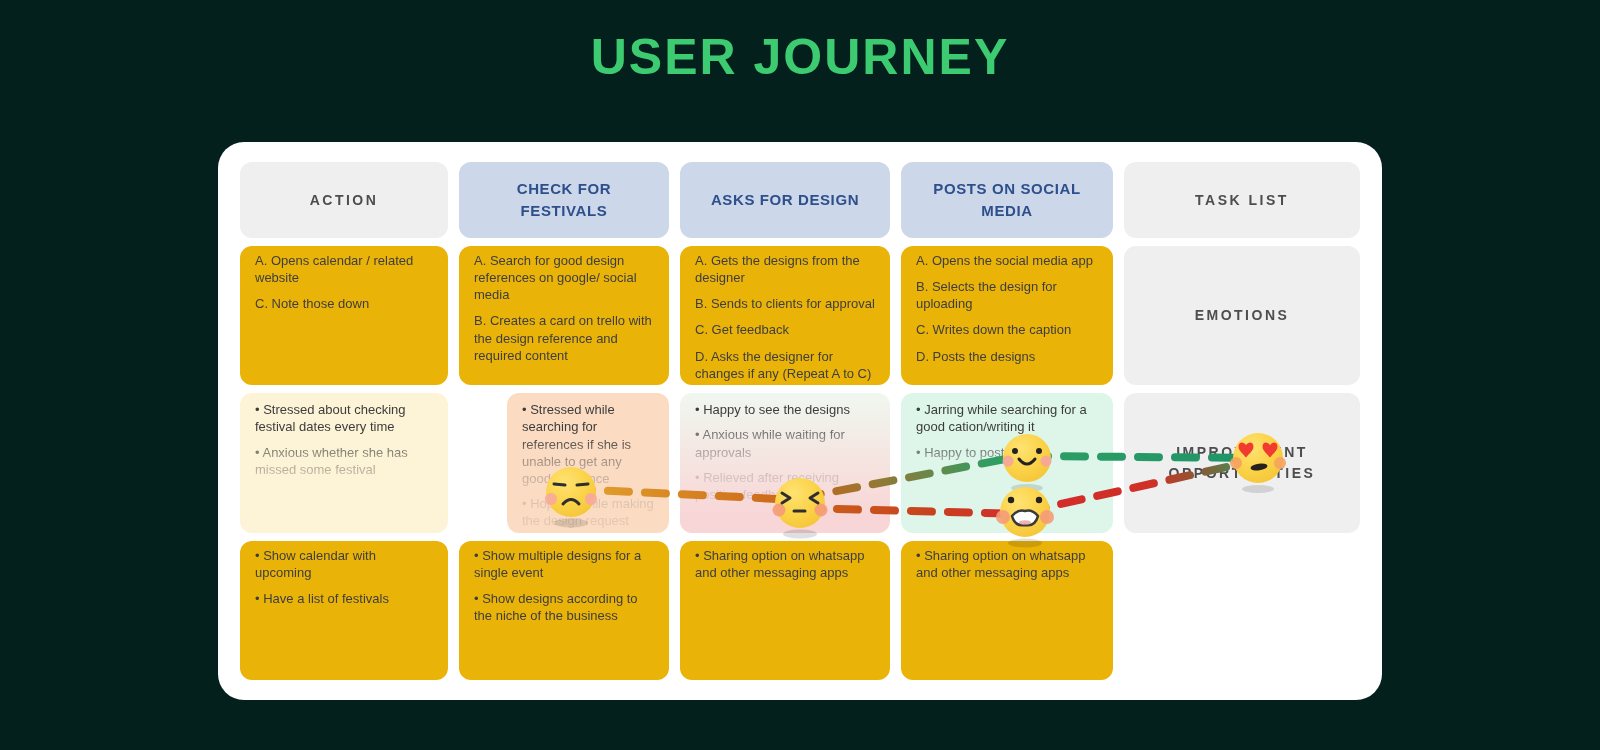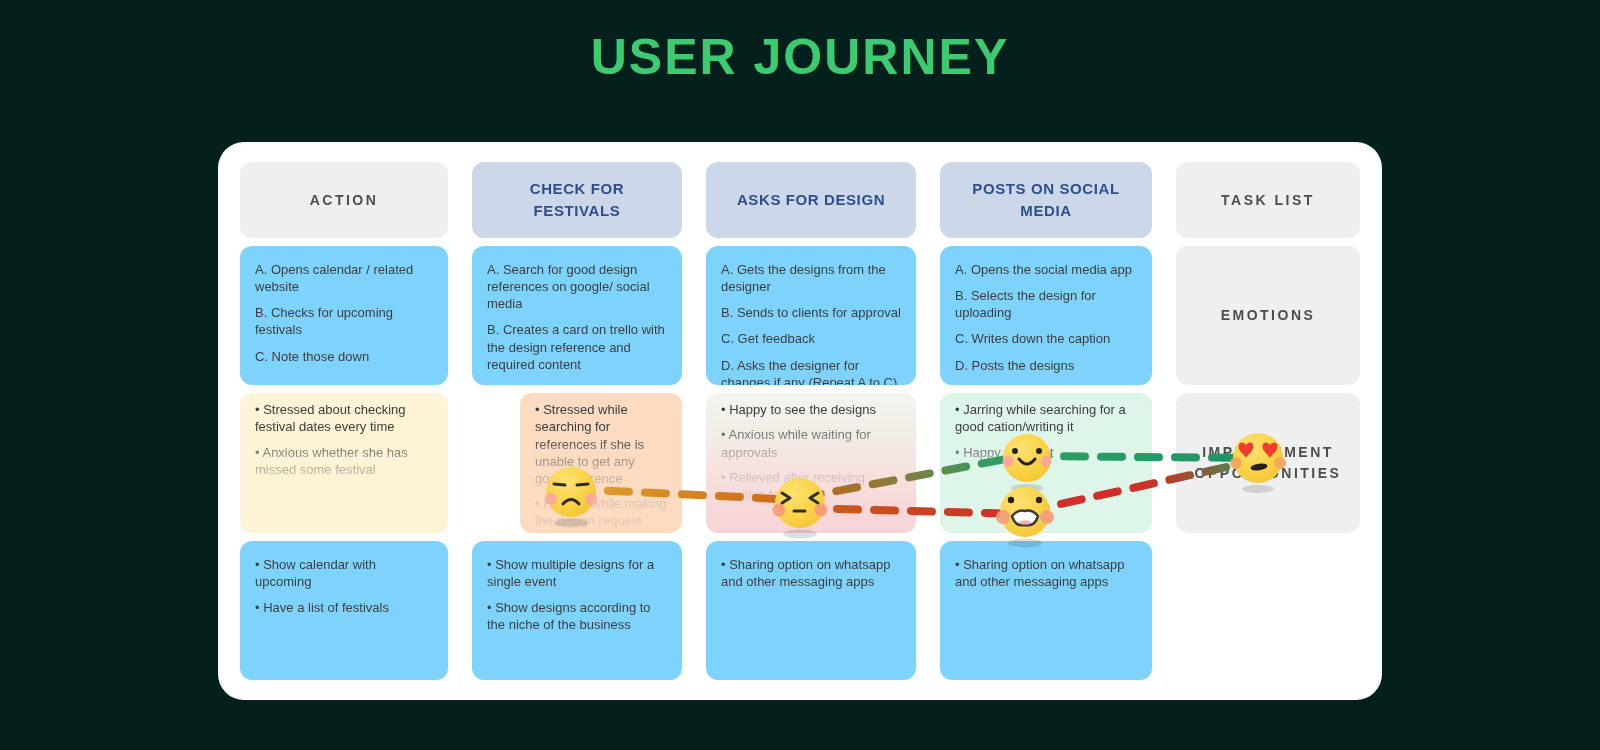--- a/index.html
+++ b/index.html
@@ -15,35 +15,35 @@
   }
   .card{
     position:absolute;left:218px;top:142px;width:1164px;height:558px;
     background:#ffffff;border-radius:26px;box-sizing:border-box;
     padding:20px 22px;
   }
   .grid{
     display:grid;width:100%;height:100%;
     grid-template-columns:208px 210px 210px 212px 1fr;
     grid-template-rows:76px 1fr 1fr 1fr;
-    gap:8px 24px;
+    gap:8px 11px;
   }
   .cell{border-radius:12px;box-sizing:border-box;overflow:hidden;}
   .label-cell{
     background:#efefef;display:flex;align-items:center;justify-content:center;
     text-align:center;font-weight:bold;font-size:14px;letter-spacing:2.5px;
     color:#4d4d4d;padding:0 12px;line-height:1.5;
   }
   .header-cell{
     background:#ccd7e9;display:flex;align-items:center;justify-content:center;
     text-align:center;font-weight:bold;font-size:15px;letter-spacing:.6px;
     color:#2d4f8b;line-height:1.45;padding:0 16px;
   }
   .body-cell{
-    background:#7dd3fc;padding:15px 15px;font-size:13px;color:#3e3e3e;line-height:1.32;
+    background:#eab308;padding:6px 15px;font-size:13px;color:#3e3e3e;line-height:1.32;
   }
   .body-cell p{margin:0 0 9px 0;}
   .emotion-cell{padding:8px 15px;font-size:13px;color:#3c3c3c;line-height:1.32;}
   .emotion-cell p{margin:0 0 8px 0;}
   .em1{background:#fdf3d6;}
   .em2{background:#fbdcc3;margin-left:48px;}
   .em3{background:linear-gradient(180deg,#f0f7f0 0%,#f6e2de 55%,#f8d5d7 90%);}
   .em4{background:#def5e9;}
   .fade-a{
     -webkit-mask-image:linear-gradient(180deg,#000 0px,#000 36px,rgba(0,0,0,.5) 56px,rgba(0,0,0,.28) 76px,rgba(0,0,0,.16) 96px,rgba(0,0,0,.12) 100%);
@@ -64,21 +64,20 @@
   <div class="grid">
 
     <div class="cell label-cell">ACTION</div>
     <div class="cell header-cell">CHECK FOR FESTIVALS</div>
     <div class="cell header-cell">ASKS FOR DESIGN</div>
     <div class="cell header-cell">POSTS ON SOCIAL MEDIA</div>
 
     <div class="cell label-cell">TASK LIST</div>
     <div class="cell body-cell">
       <p>A. Opens calendar / related website</p>
-      <p>B. Checks for upcoming festivals</p>
       <p>C. Note those down</p>
     </div>
     <div class="cell body-cell">
       <p>A. Search for good design references on google/ social media</p>
       <p>B.  Creates a card on trello with the design reference and required content</p>
     </div>
     <div class="cell body-cell">
       <p>A. Gets the designs from the designer</p>
       <p>B. Sends to clients for approval</p>
       <p>C. Get feedback</p>

